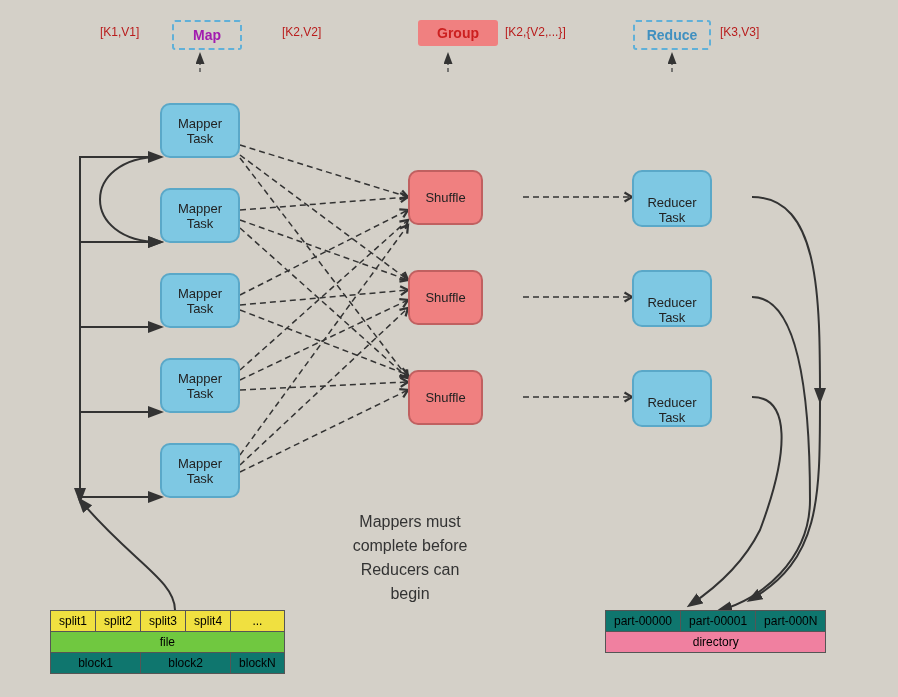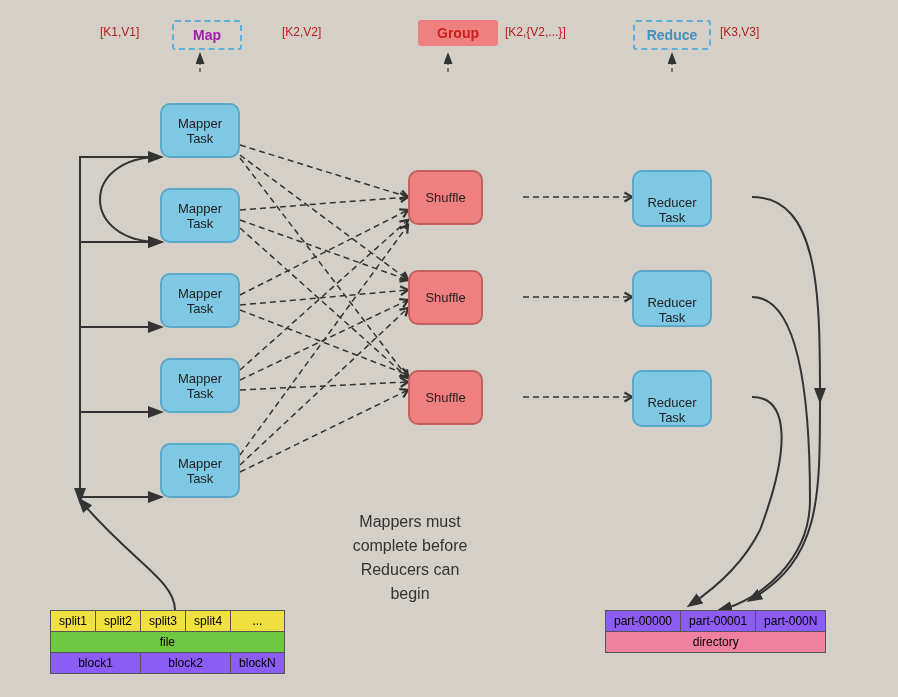--- a/index.html
+++ b/index.html
@@ -64,21 +64,21 @@
     }
     .tbl td {
       border: 1.5px solid #555;
       padding: 3px 8px;
       text-align: center;
       min-width: 45px;
     }
     .cell-yellow { background: #f0e040; }
     .cell-green { background: #70c840; }
     .cell-pink { background: #f080a0; }
-    .cell-blue { background: #8b5cf6; }
+    .cell-blue { background: #0f766e; }
     svg.arrows {
       position: absolute;
       top: 0; left: 0;
       width: 898px;
       height: 697px;
       pointer-events: none;
     }
     .dashed-line {
       fill: none;
       stroke: #333;

